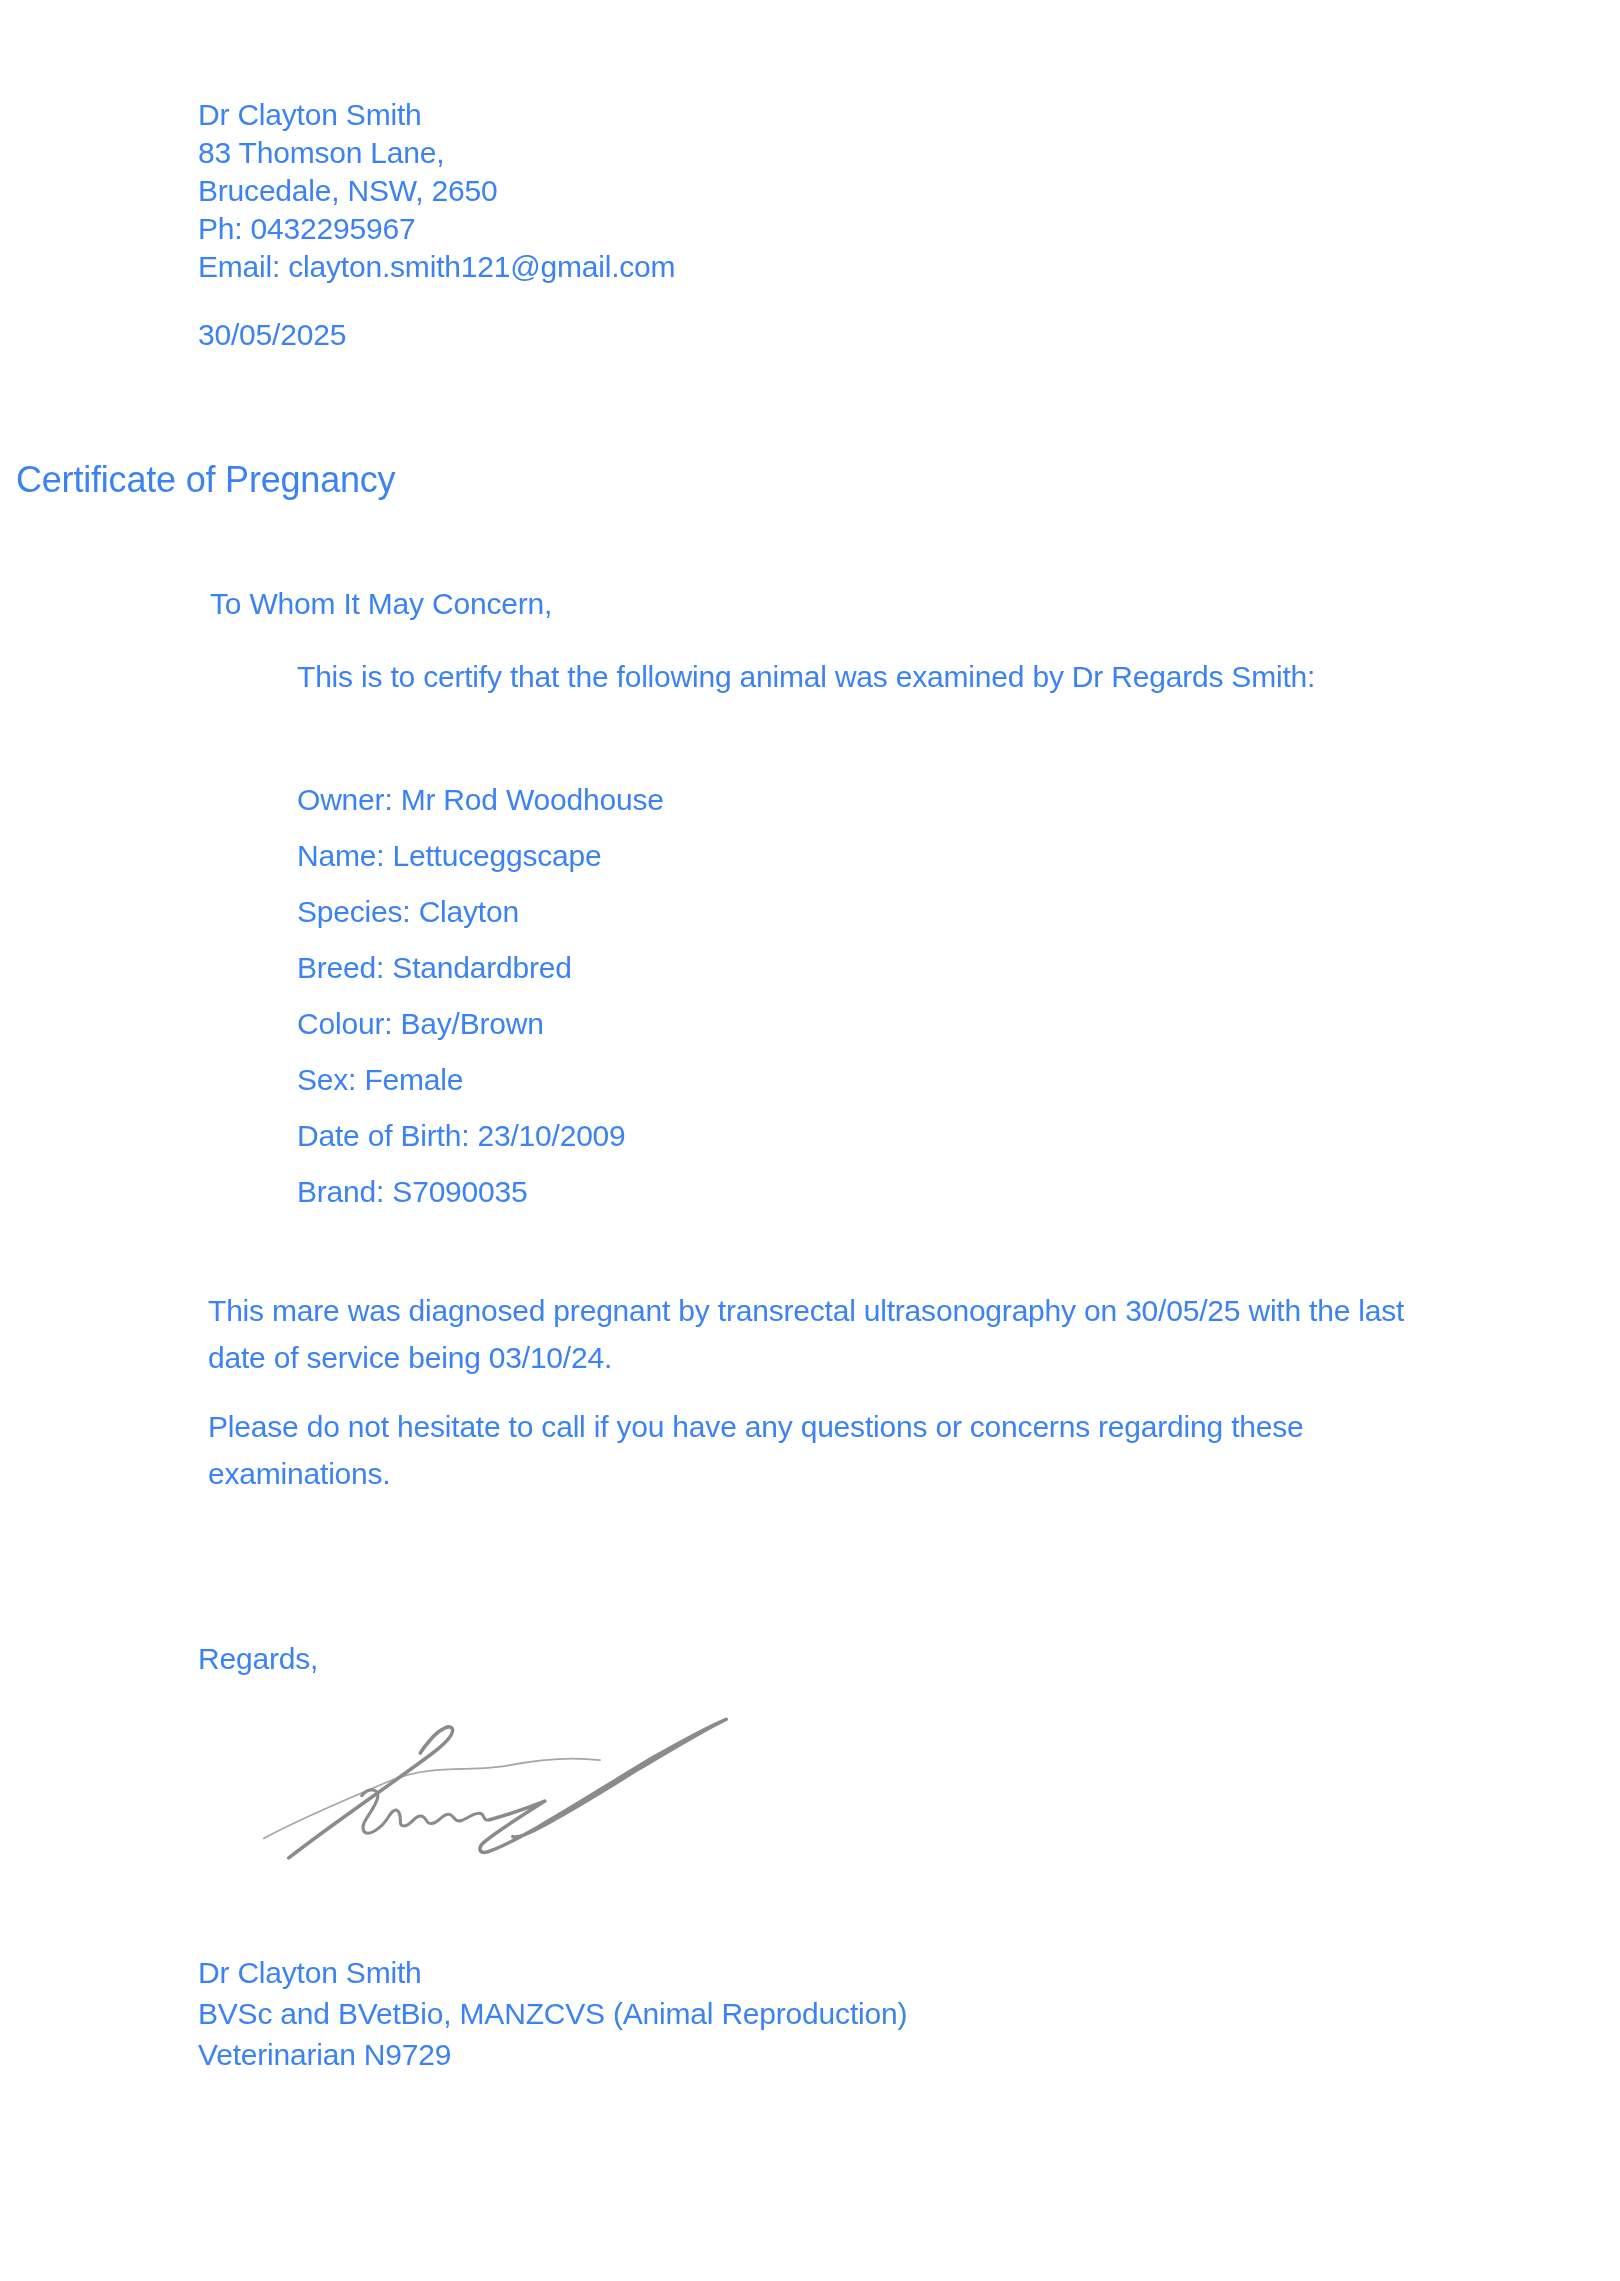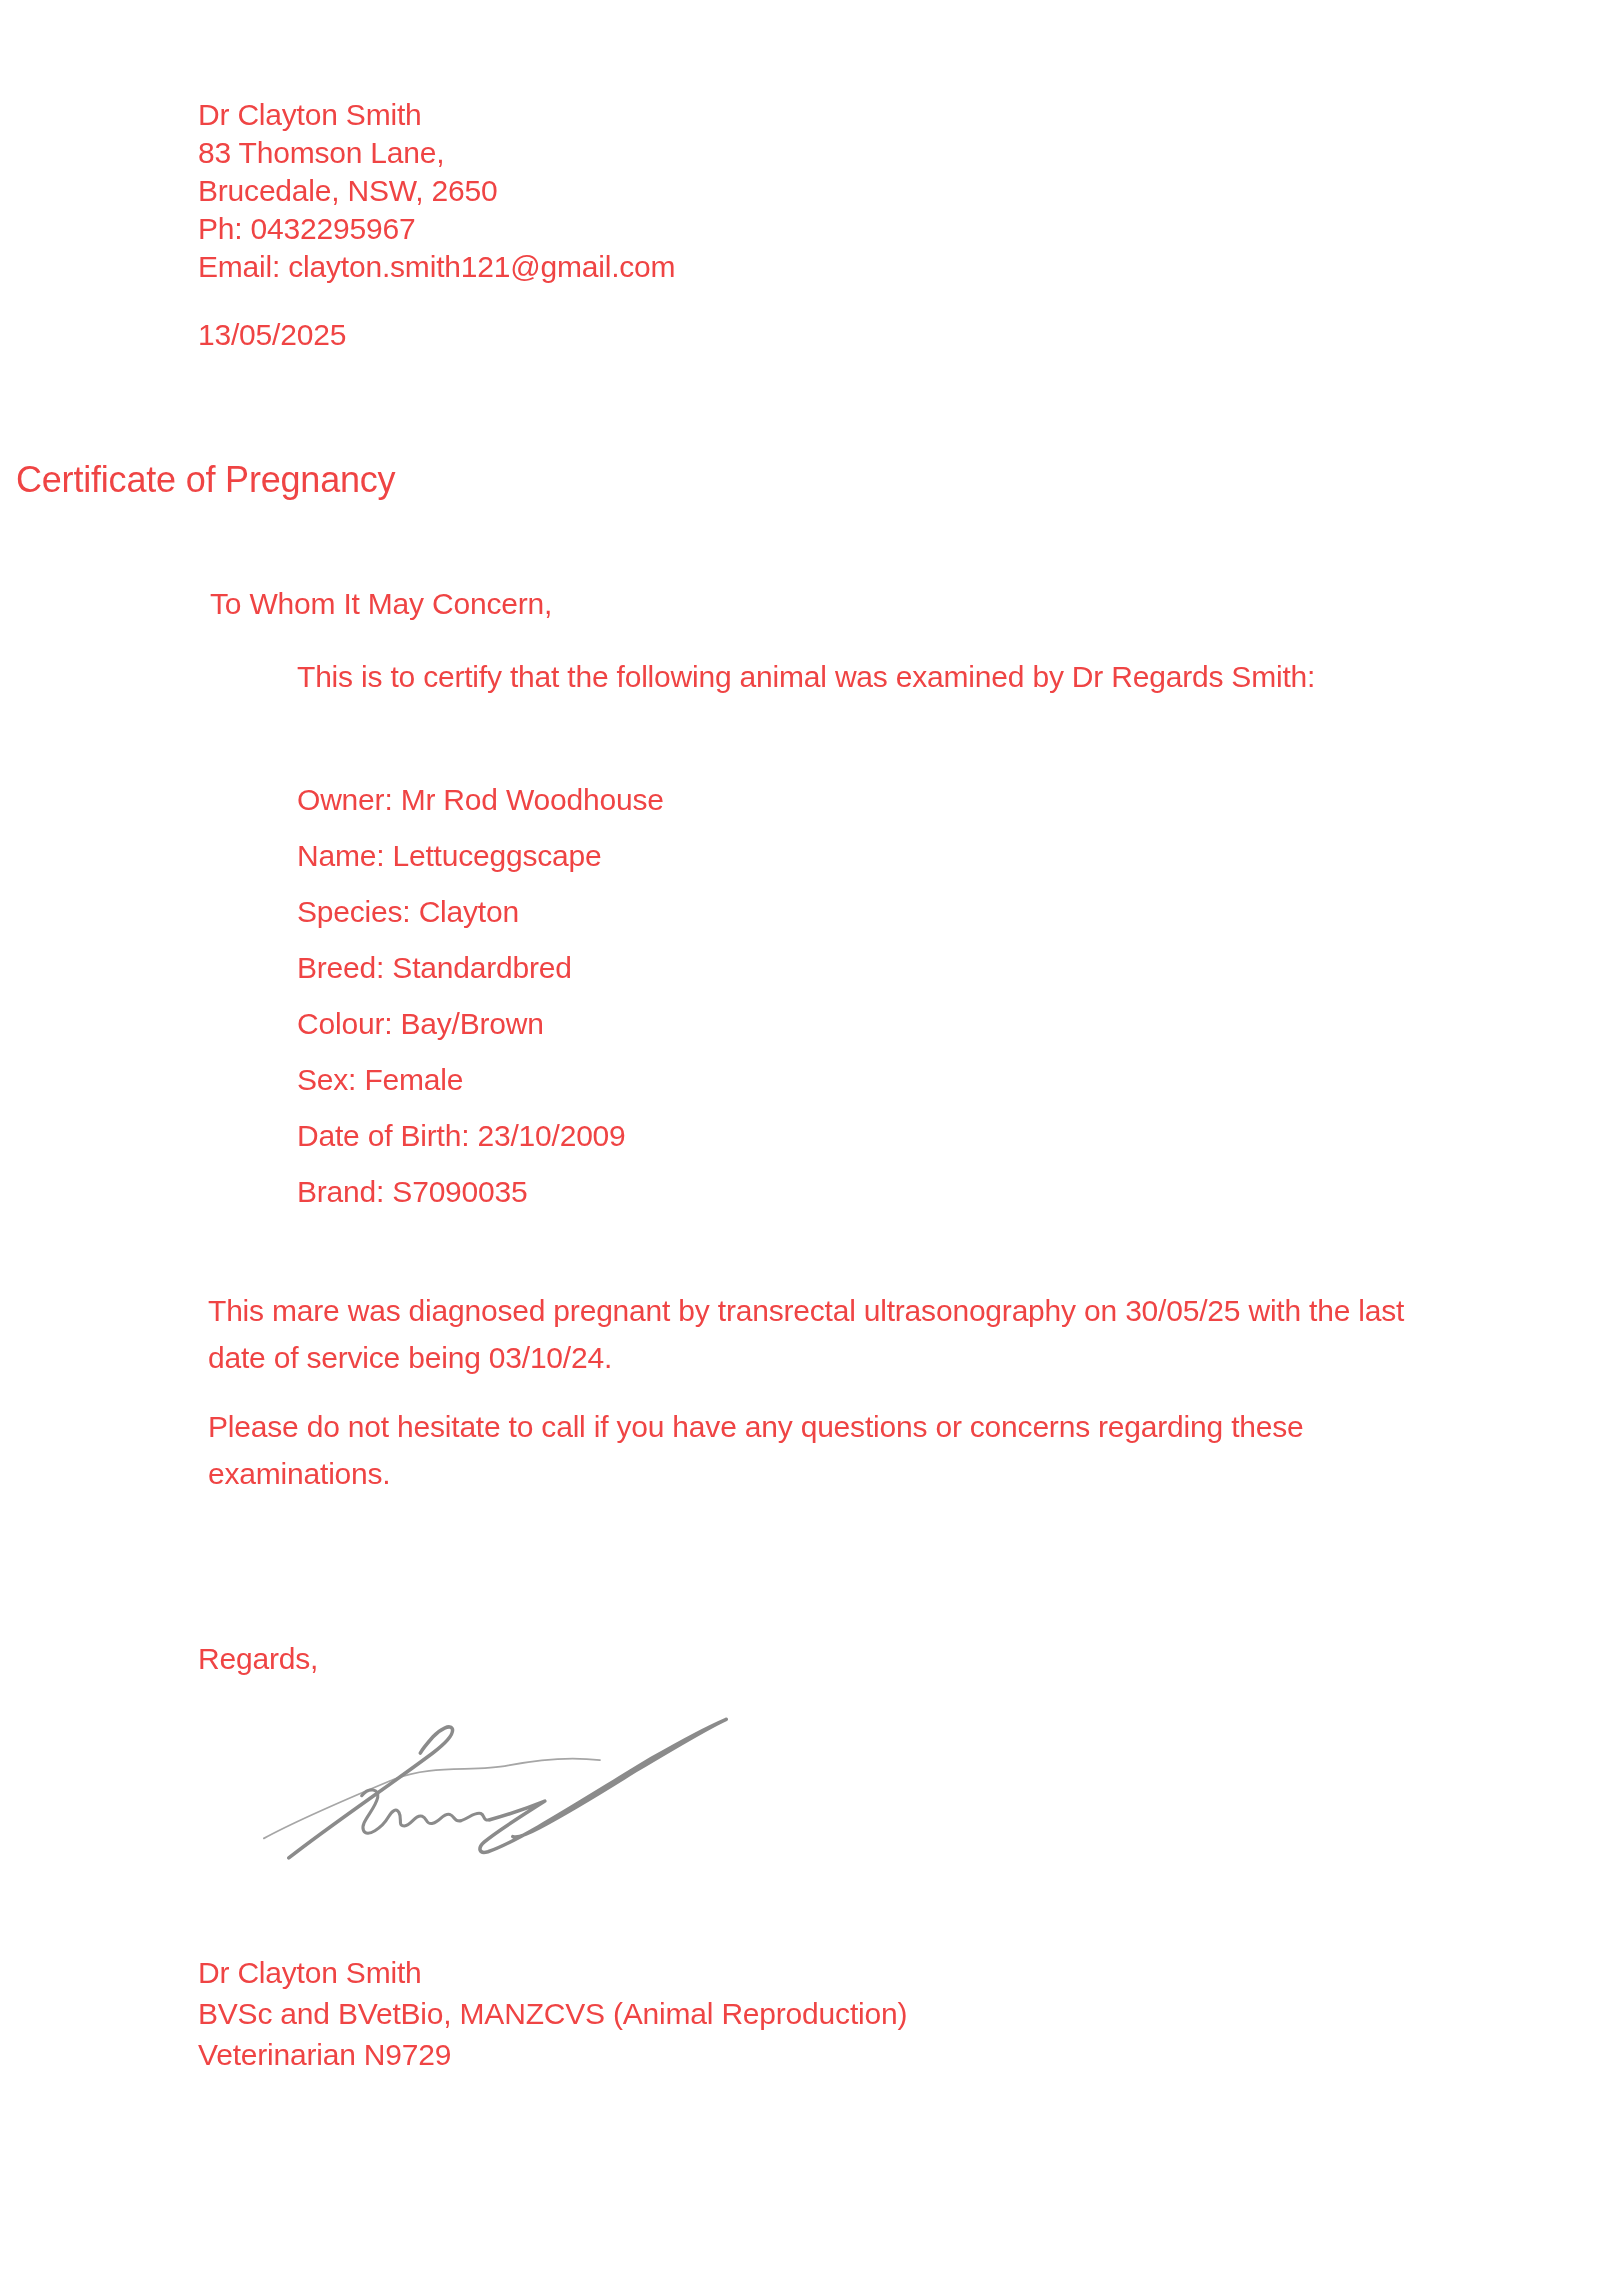--- a/index.html
+++ b/index.html
@@ -6,21 +6,21 @@
     margin: 0;
     padding: 0;
     background: #ffffff;
   }
   .page {
     position: relative;
     width: 1621px;
     height: 2281px;
     background: #ffffff;
     font-family: "Liberation Sans", sans-serif;
-    color: #ef4444;
+    color: #3b82f6;
     overflow: hidden;
   }
   .abs { position: absolute; }
   .body-text {
     font-size: 30px;
     line-height: 38px;
     letter-spacing: -0.2px;
   }
   .sender { left: 198px; top: 96px; }
   .date-line { left: 198px; top: 316px; }
@@ -61,21 +61,21 @@
 <div class="page">
 
   <div class="abs body-text sender">
     <div>Dr Clayton Smith</div>
     <div>83 Thomson Lane,</div>
     <div>Brucedale, NSW, 2650</div>
     <div>Ph: 0432295967</div>
     <div>Email: clayton.smith121@gmail.com</div>
   </div>
 
-  <div class="abs body-text date-line">13/05/2025</div>
+  <div class="abs body-text date-line">30/05/2025</div>
 
   <h1 class="abs title">Certificate of Pregnancy</h1>
 
   <div class="abs body-text salutation">To Whom It May Concern,</div>
 
   <div class="abs body-text intro">This is to certify that the following animal was examined by Dr Regards Smith:</div>
 
   <div class="abs body-text details">
     <div class="detail-row"><span class="lbl">Owner</span><span>:</span> <span>Mr Rod Woodhouse</span></div>
     <div class="detail-row"><span class="lbl">Name</span><span>:</span> <span>Lettuceggscape</span></div>

